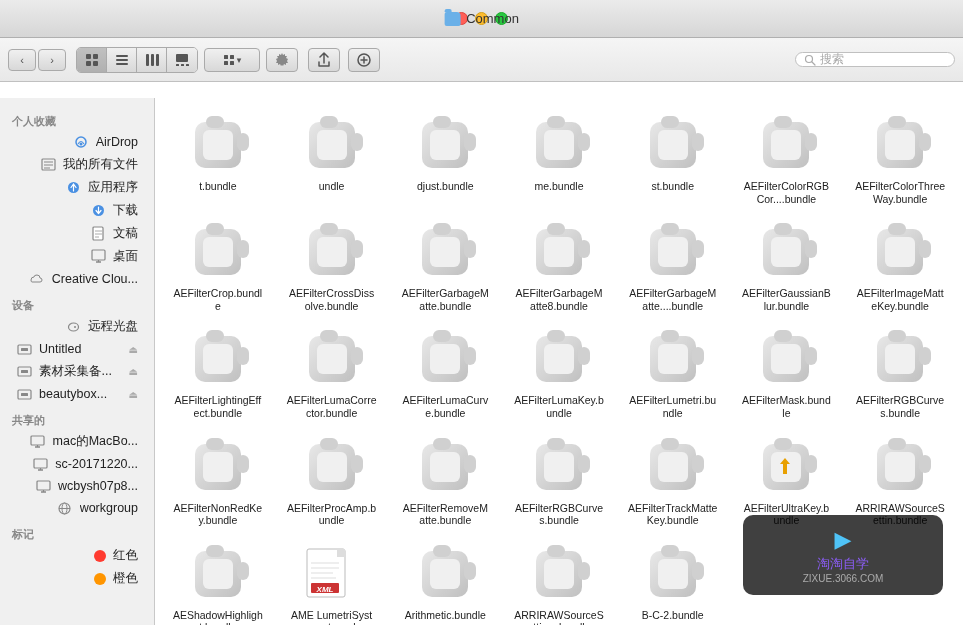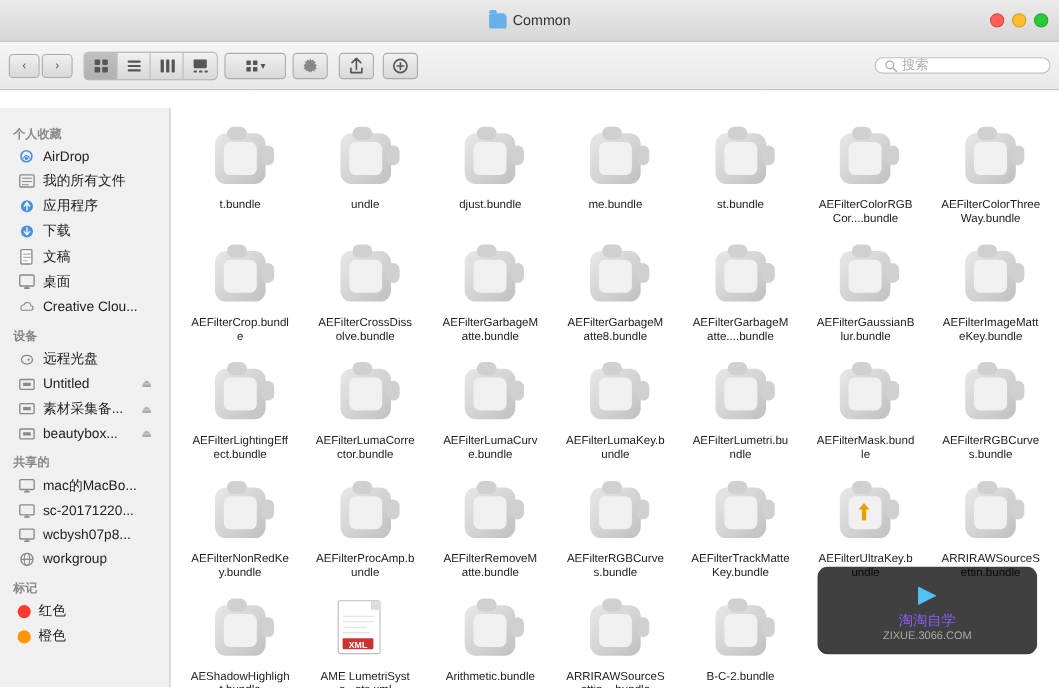--- a/index.html
+++ b/index.html
@@ -13,21 +13,21 @@
       flex-direction: column;
     }
 
     
     .title-bar {
       height: 38px;
       background: linear-gradient(to bottom, #ebebeb, #d6d6d6);
       border-bottom: 1px solid #b0b0b0;
       display: flex;
       align-items: center;
-      justify-content: flex-end;
+      justify-content: center;
       padding: 0 10px;
       flex-shrink: 0;
     }
     .traffic-lights {
       display: flex;
       gap: 7px;
       align-items: center;
     }
     .traffic-light {
       width: 13px;
@@ -198,20 +198,21 @@
     .sidebar-item {
       display: flex;
       align-items: center;
       padding: 3px 12px;
       cursor: pointer;
       border-radius: 4px;
       margin: 0 4px;
       color: #222;
       gap: 7px;
       font-size: 12.5px;
+      justify-content: flex-end;
     }
     .sidebar-icon {
       width: 16px;
       height: 16px;
       display: flex;
       align-items: center;
       justify-content: center;
       flex-shrink: 0;
       font-size: 14px;
     }
@@ -250,23 +251,24 @@
       border-radius: 6px;
       cursor: pointer;
       min-width: 0;
     }
 
     .bundle-icon {
       width: 64px;
       height: 64px;
       position: relative;
       display: flex;
-      align-items: center;
+      align-items: flex-end;
       justify-content: center;
       margin-bottom: 4px;
+      font-style: italic;
     }
 
     .file-label {
       font-size: 10.5px;
       color: #222;
       text-align: center;
       line-height: 1.2;
       word-break: break-all;
       max-width: 90px;
     }

